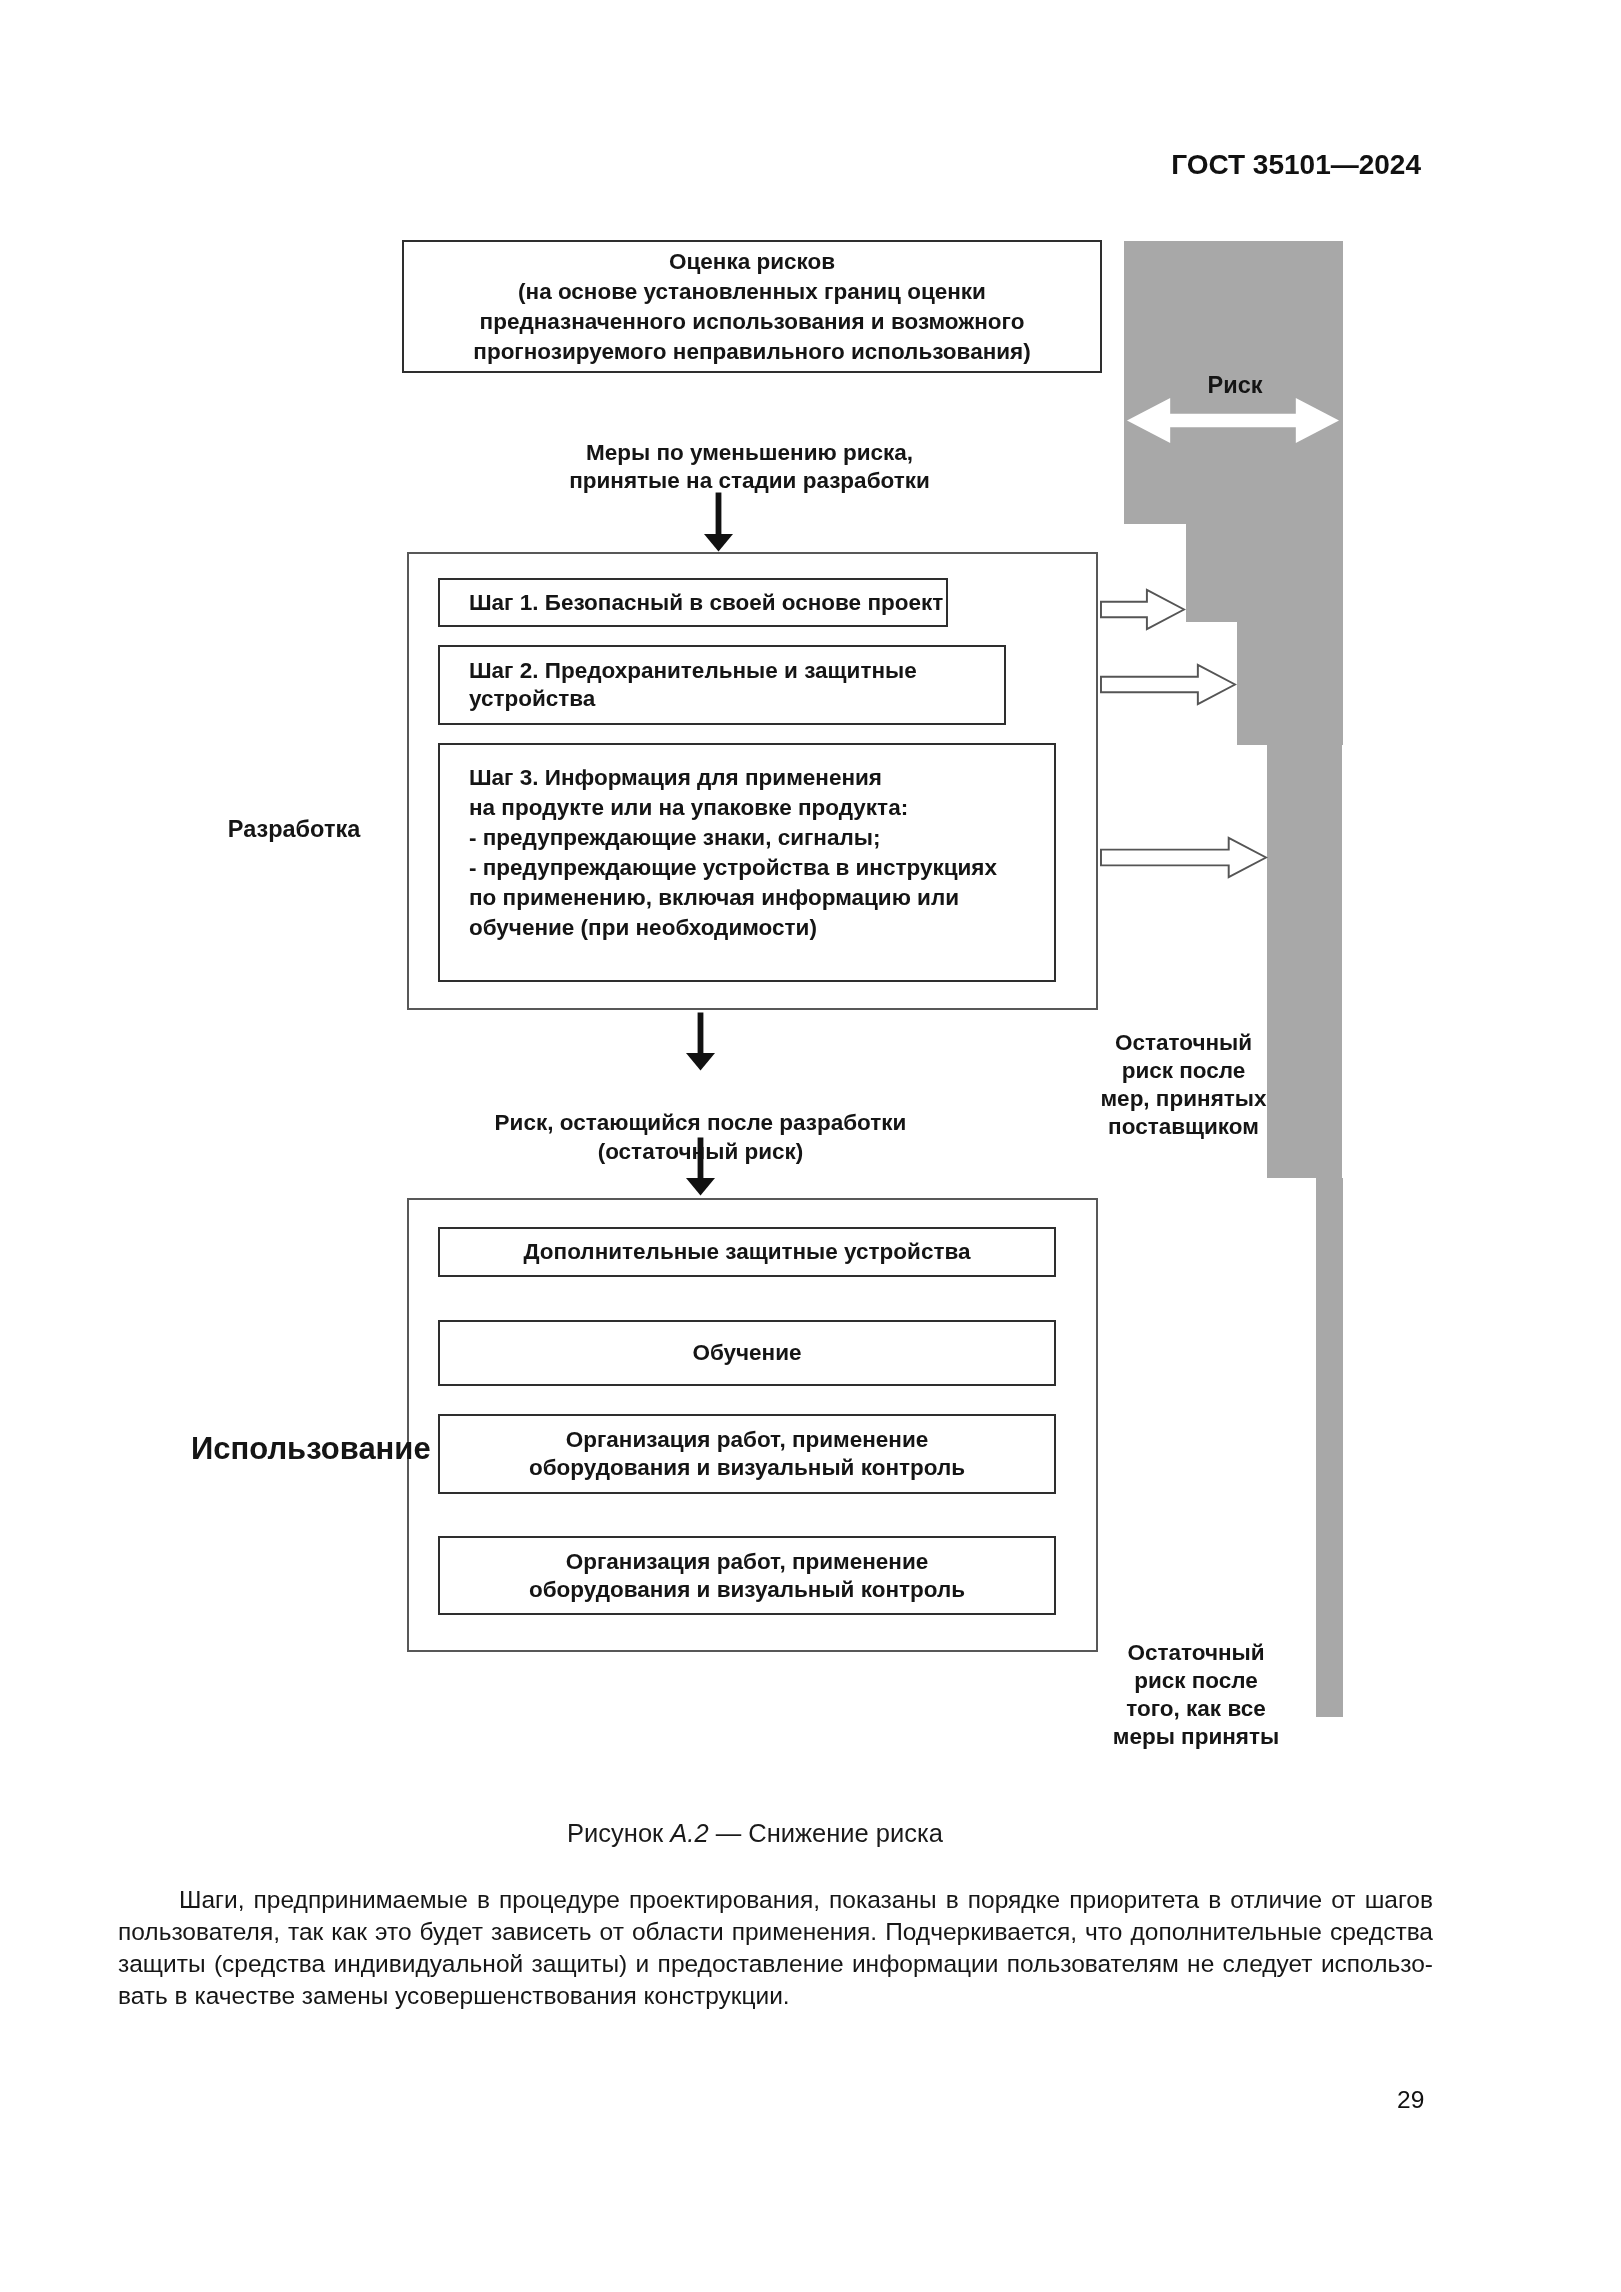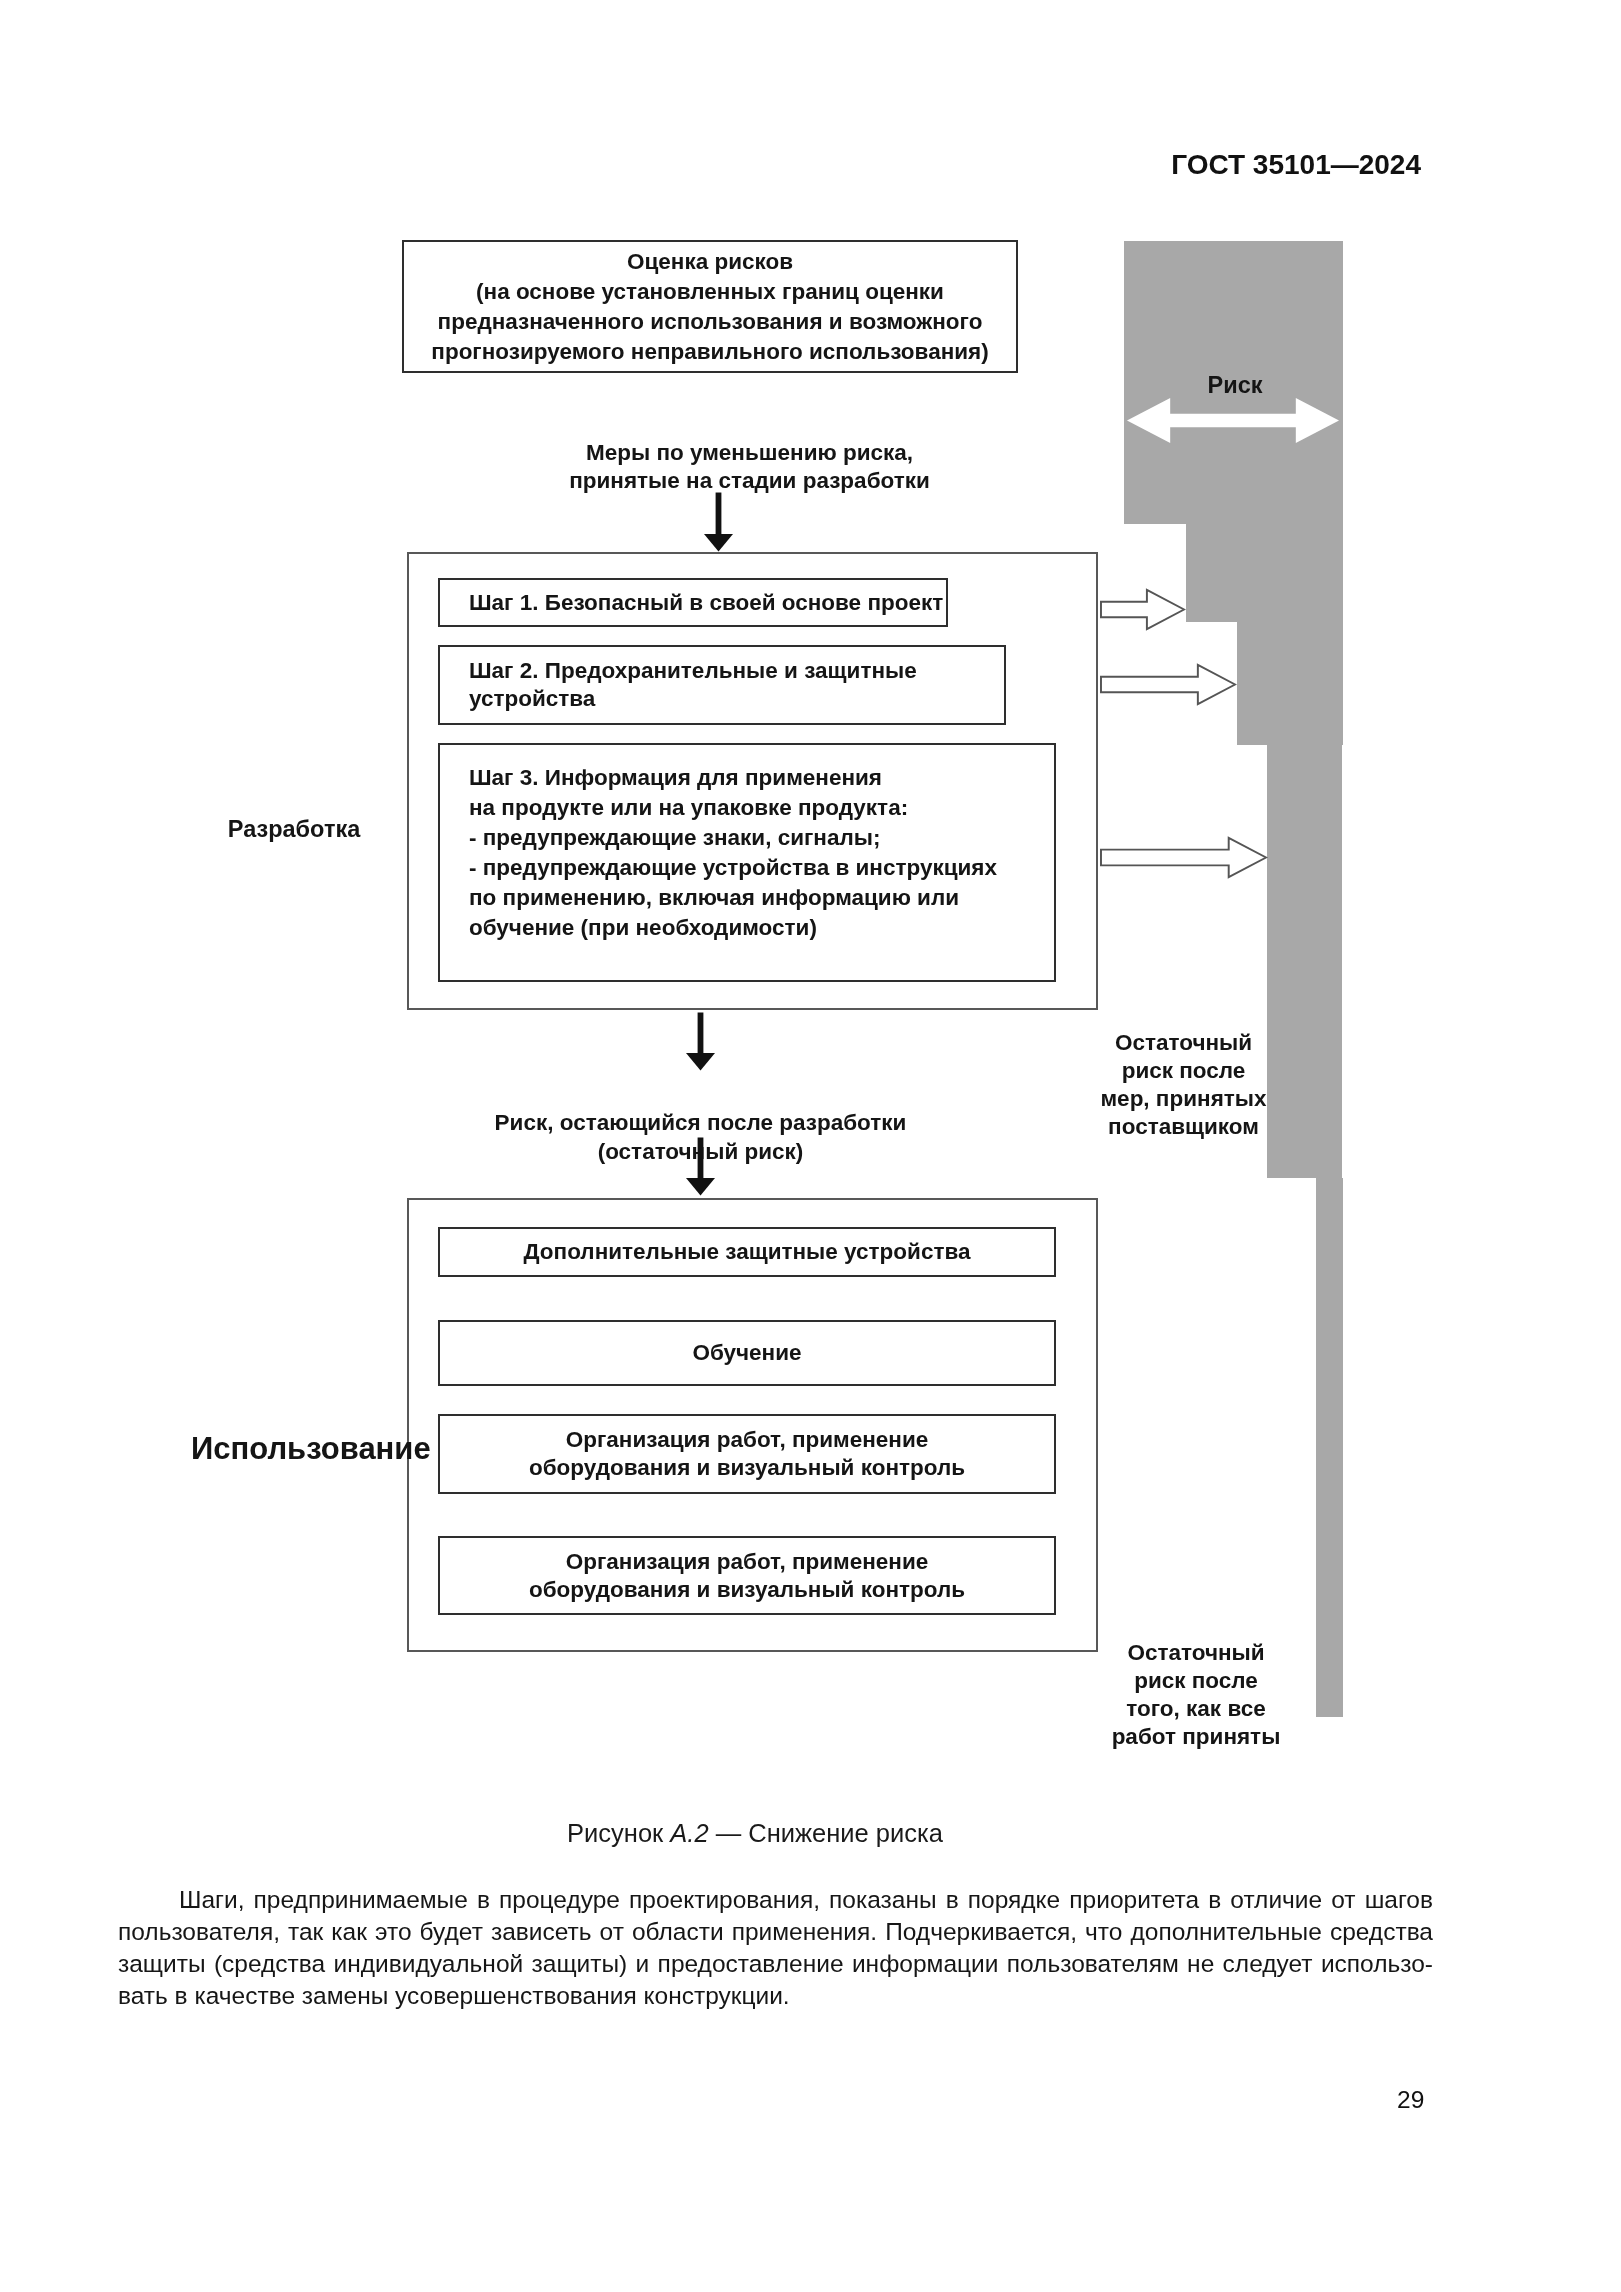--- a/index.html
+++ b/index.html
@@ -33,21 +33,21 @@
 <div class="abs graystep" style="left: 1186px; top: 524px; width: 157px; height: 98px; background-color: rgb(168, 168, 168);"></div>
 <div class="abs graystep" style="left: 1237px; top: 622px; width: 106px; height: 123px; background-color: rgb(168, 168, 168);"></div>
 <div class="abs graystep" style="left: 1267px; top: 745px; width: 75px; height: 433px; background-color: rgb(168, 168, 168);"></div>
 <div class="abs graystep" style="left: 1316px; top: 1178px; width: 26.5px; height: 539px; background-color: rgb(168, 168, 168);"></div>
 
 <div class="abs dtext center" style="left:1137px;top:372px;width:196px;font-size:23.5px;">Риск</div>
 <svg class="abs" style="left:1125px;top:394px;" width="216" height="53" viewBox="0 0 220 54">
   <polygon points="2,27 46,4 46,20 174,20 174,4 218,27 174,50 174,34 46,34 46,50" fill="#ffffff"></polygon>
 </svg>
 
-<div class="abs box flexc center" style="left:402px;top:240px;width:616px;height:133px;">
+<div class="abs box flexc center" style="left:402px;top:240px;width:700px;height:133px;">
   <div class="dtext lh31">Оценка рисков</div>
   <div class="dtext lh31">(на основе установленных границ оценки</div>
   <div class="dtext lh31">предназначенного использования и возможного</div>
   <div class="dtext lh31">прогнозируемого неправильного использования)</div>
 </div>
 
 <div class="abs center" style="left:529px;top:439px;width:441px;">
   <div class="dtext lh29">Меры по уменьшению риска,</div>
   <div class="dtext lh29">принятые на стадии разработки</div>
 </div>
@@ -127,21 +127,21 @@
   <div class="dtext lh29">Организация работ, применение</div>
   <div class="dtext lh29">оборудования и визуальный контроль</div>
 </div>
 
 <div class="abs dtext center" style="left:191px;top:1431px;width:206px;font-size:31px;">Использование</div>
 
 <div class="abs center" style="left:1103px;top:1639px;width:186px;">
   <div class="dtext lh29">Остаточный</div>
   <div class="dtext lh29">риск после</div>
   <div class="dtext lh29">того, как все</div>
-  <div class="dtext lh29">работ приняты</div>
+  <div class="dtext lh29">меры приняты</div>
 </div>
 
 <div class="abs caption center" style="left:407px;top:1819px;width:696px;">
   <span>Рисунок </span><span style="font-style:italic;">А.2</span><span> — Снижение риска</span>
 </div>
 
 <div class="abs" style="left:118px;top:1884px;width:1315px;">
   <div class="para-line" style="padding-left:61px;">Шаги, предпринимаемые в процедуре проектирования, показаны в порядке приоритета в отличие от шагов</div>
   <div class="para-line">пользователя, так как это будет зависеть от области применения. Подчеркивается, что дополнительные средства</div>
   <div class="para-line">защиты (средства индивидуальной защиты) и предоставление информации пользователям не следует использо-</div>

